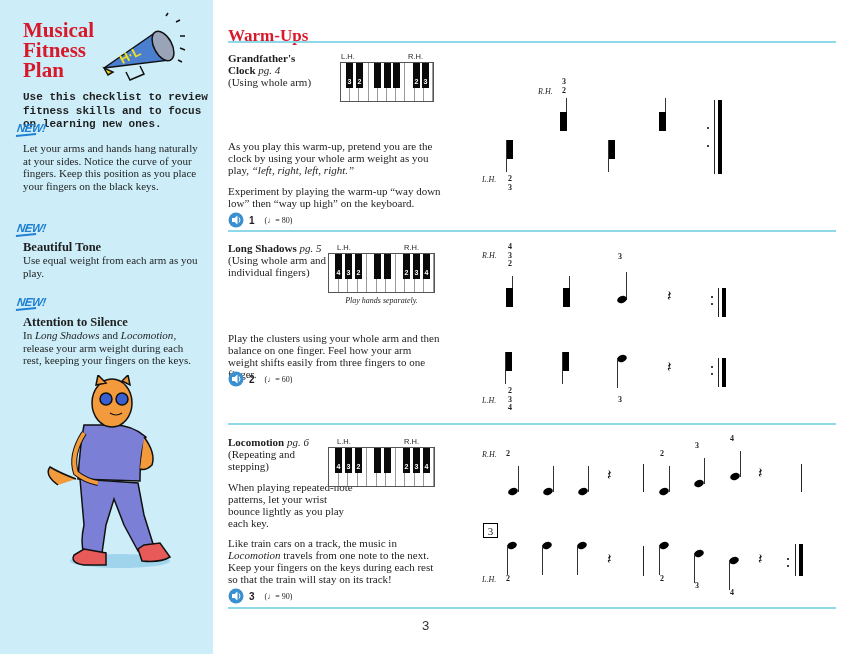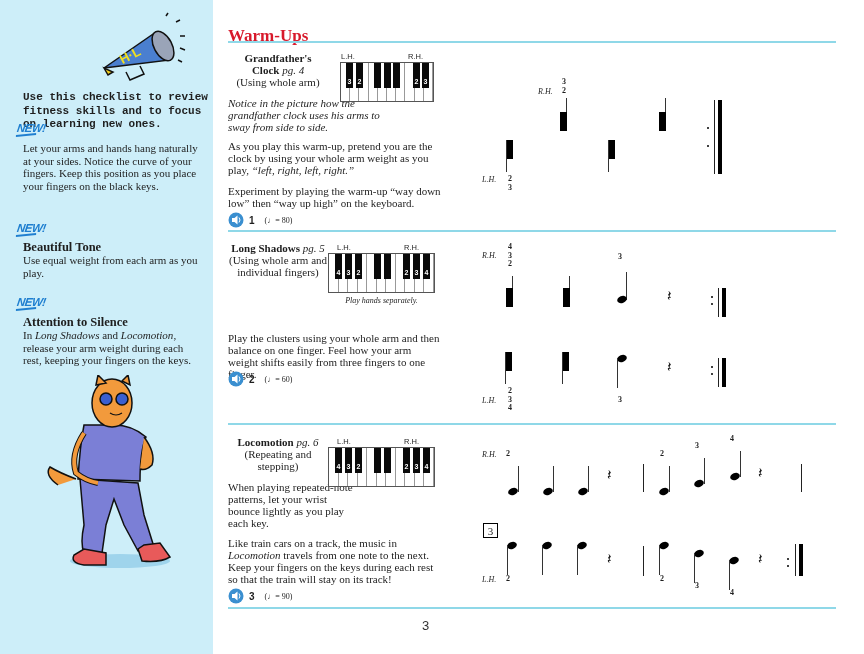--- a/index.html
+++ b/index.html
@@ -18,21 +18,21 @@
   .skill p { font-size: 11px; line-height: 12.5px; }
   .cat { position: absolute; left: 40px; top: 375px; width: 140px; height: 198px; }
   .teacher { position: absolute; left: 23px; top: 578px; width: 185px; font-style: italic; font-size: 10px; line-height: 12px; }
   .teacher b { font-weight: bold; }
 
   
   .main-title { position: absolute; left: 228px; top: 26px; font-weight: bold; font-size: 17px; color: #d8192b; }
   .hr { position: absolute; left: 228px; width: 608px; height: 1.5px; background: #8fd8e8; }
 
   .section { position: absolute; left: 228px; width: 608px; }
-  .sec-head { position: absolute; left: 0; top: 0; width: 100px; font-size: 11px; line-height: 12px; text-align: center; }
+  .sec-head { position: absolute; left: 0; top: 0; width: 100px; font-size: 11px; line-height: 12px; }
   .sec-head b { font-weight: bold; }
   .sec-head i { font-style: italic; }
   .para { position: absolute; left: 0; font-size: 11px; line-height: 12px; width: 215px; }
   .para.italic { font-style: italic; }
   .audio { position: absolute; left: 0; display: flex; align-items: center; gap: 5px; }
   .audio .spk { width: 16px; height: 16px; }
   .audio .trk { font-family: "Liberation Sans", sans-serif; font-weight: bold; font-size: 10px; }
   .audio .tempo { font-size: 8px; margin-left: 5px; }
 
   
@@ -57,20 +57,25 @@
   .barthick { position: absolute; width: 4px; background: #000; }
   .dot { position: absolute; width: 2px; height: 2px; background: #000; border-radius: 50%; }
   .boxnum { position: absolute; border: 1px solid #000; width: 15px; height: 15px; font-size: 11px; line-height: 14px; text-align: center; }
 
   .page-num { position: absolute; left: 422px; top: 618px; font-family: "Liberation Sans", sans-serif; font-size: 13px; color: #333; }
 </style>
 </head>
 <body>
 
 <div class="sidebar">
+  <div class="title">
+    <div>Musical</div>
+    <div>Fitness</div>
+    <div>Plan</div>
+  </div>
 
   <svg class="megaphone" viewBox="0 0 92 74">
     <g stroke="#111" stroke-width="1.5">
       <path d="M8 56 L60 20 L74 48 Z" fill="#4a7fd0"></path>
       <ellipse cx="67" cy="34" rx="9" ry="16" transform="rotate(-28 67 34)" fill="#9aa4b8"></ellipse>
       <path d="M8 56 L12 63 L17 60 Z" fill="#f0d020"></path>
       <path d="M30 60 L34 68 L48 62 L44 54" fill="none"></path>
     </g>
     <text x="24" y="50" font-family="Liberation Sans, sans-serif" font-weight="bold" font-size="13" fill="#f0e020" transform="rotate(-28 30 46)">H·L</text>
     <g stroke="#111" stroke-width="1.5">
@@ -122,21 +127,20 @@
 
 <div class="main-title">Warm-Ups</div>
 <div class="hr" style="top:41px"></div>
 
 <div class="section" style="top:50px; height:180px">
   <div class="sec-head" style="top:2px">
     <b>Grandfather's</b><br>
     <b>Clock</b> <i>pg. 4</i><br>
     <span>(Using whole arm)</span>
   </div>
-  <div class="para italic" style="top:47px; width:160px">Notice in the picture how the grandfather clock uses his arms to sway from side to side.</div>
   <div class="para" style="top:90px"><span>As you play this warm-up, pretend you are the clock by using your whole arm weight as you play, </span><i>“left, right, left, right.”</i></div>
   <div class="para" style="top:135px">Experiment by playing the warm-up “way down low” then “way up high” on the keyboard.</div>
   <div class="audio" style="top:162px">
     <svg class="spk" viewBox="0 0 16 16">
         <circle cx="8" cy="8" r="7.5" fill="#3a8fd0"></circle>
         <path d="M4 6 L6.5 6 L9.5 3.5 L9.5 12.5 L6.5 10 L4 10 Z" fill="#fff"></path>
         <path d="M11 5.5 Q13 8 11 10.5" stroke="#fff" fill="none" stroke-width="1"></path>
       </svg>
     <span class="trk">1</span>
     <span class="tempo">(♩= 80)</span>

